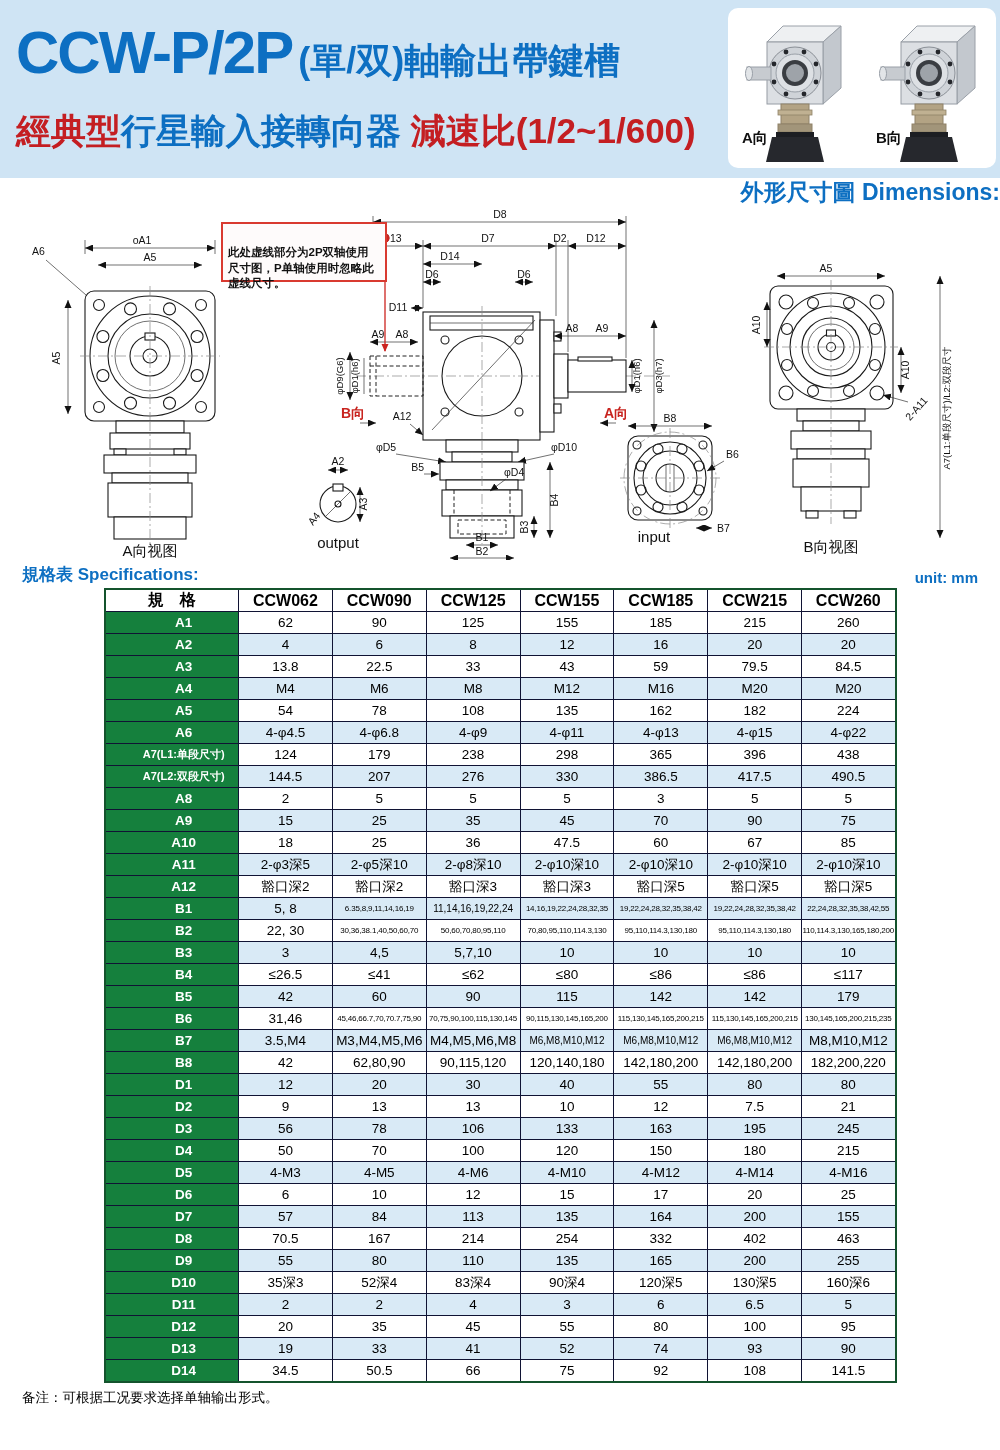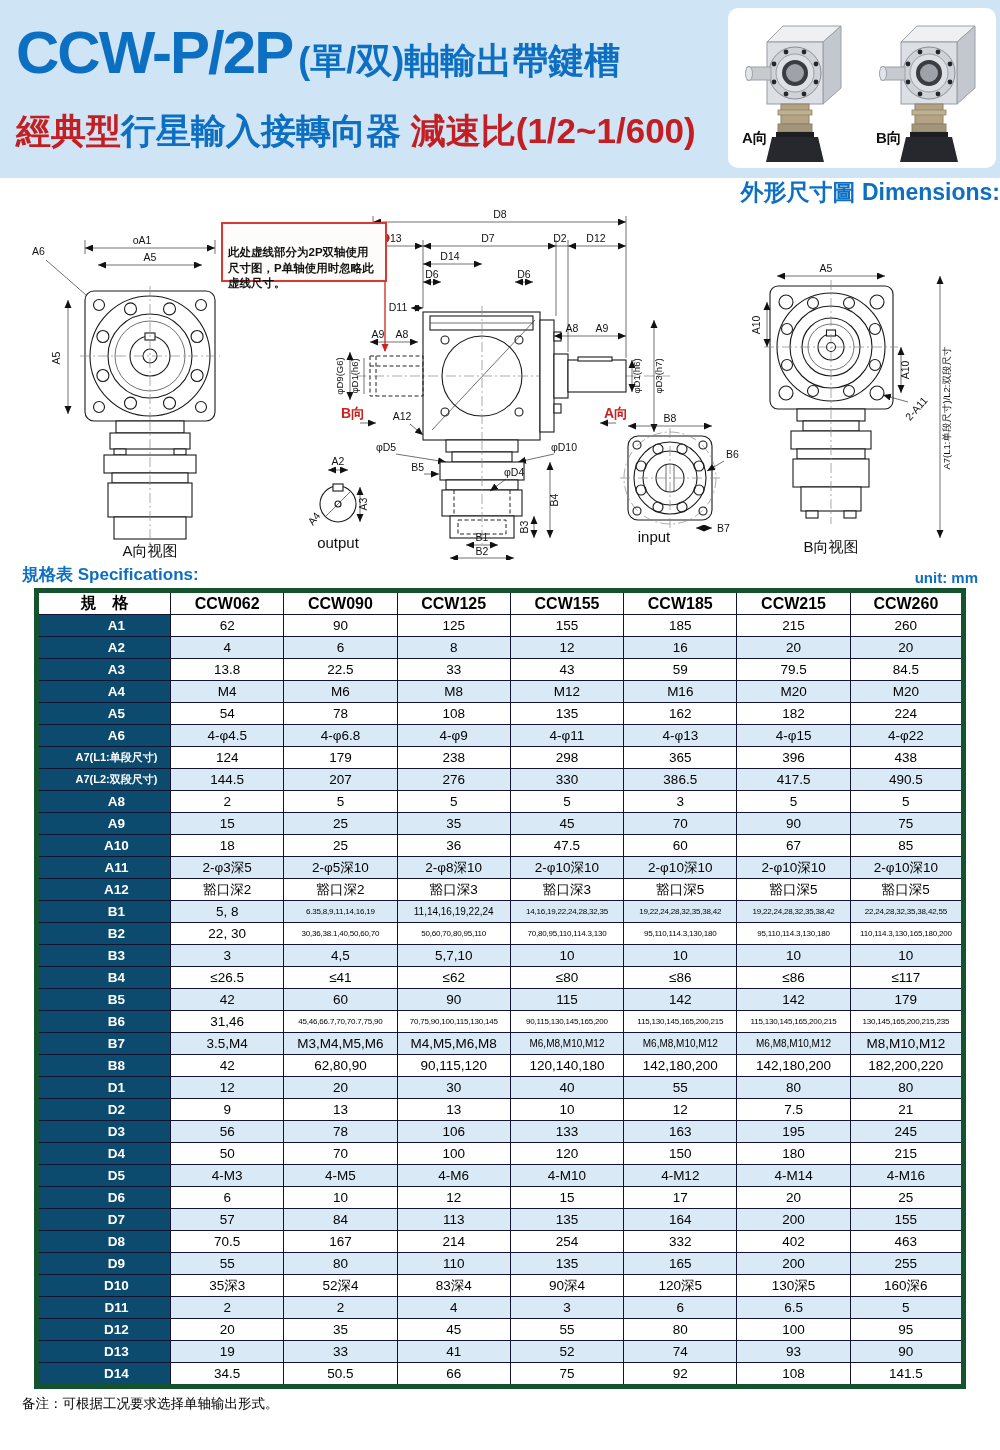--- a/index.html
+++ b/index.html
@@ -27,24 +27,24 @@
   .dash{stroke:#222;stroke-width:1;stroke-dasharray:4 2.5;fill:none;}
   text.L{font-size:10.5px;fill:#111;}
   text.Lv{font-size:9.5px;fill:#111;}
   text.V{font-size:15px;fill:#111;}
   text.R{font-size:14px;font-weight:bold;fill:#c8241f;}
   .redln{stroke:#cc2420;stroke-width:1.3;fill:none;}
   
   .spec-bar{margin:2px 22px 0 22px;display:flex;justify-content:space-between;align-items:flex-end;height:24px;}
   .spec-h{font-size:17px;font-weight:bold;color:#0d6fc2;}
   .unit-lab{font-size:15px;font-weight:bold;color:#0d6fc2;}
-  table.spec{border-collapse:collapse;margin:2px auto 0 auto;width:932px;table-layout:fixed;border:5px solid #14532d;}
+  table.spec{border-collapse:collapse;margin:2px auto 0 auto;width:793px;table-layout:fixed;border:2px solid #14532d;}
   .spec th,.spec td{border:1px solid #101334;text-align:center;vertical-align:middle;padding:0;overflow:hidden;white-space:nowrap;}
   .spec tbody td{height:21px;font-size:13.5px;color:#000;background:#fff;line-height:21px;}
-  .spec td.c0{background:#0c4a6e;color:#fff;font-weight:bold;font-size:13.5px;padding-left:24px;}
+  .spec td.c0{background:#15803d;color:#fff;font-weight:bold;font-size:13.5px;padding-left:24px;}
   .spec td.c0s{font-size:11px;}
   .spec tr.alt td:not(.c0){background:#d9eaf6;}
   .spec td.sm{font-size:10px;}
   .spec td.xs{font-size:8px;letter-spacing:-0.2px;}
   .footnote{margin:6px 0 0 22px;font-size:13.5px;font-weight:normal;color:#000;}
 </style>
 </head>
 <body>
 
 <svg width="0" height="0" style="position:absolute">

